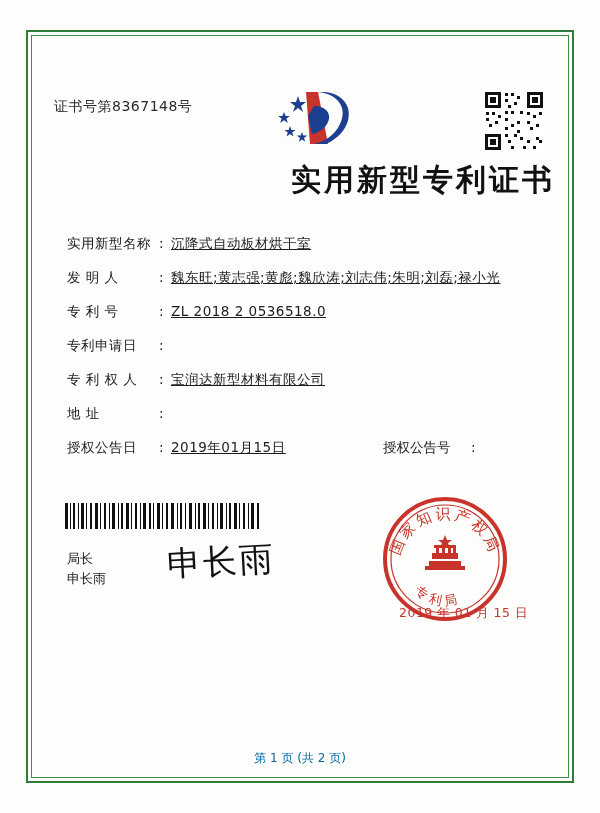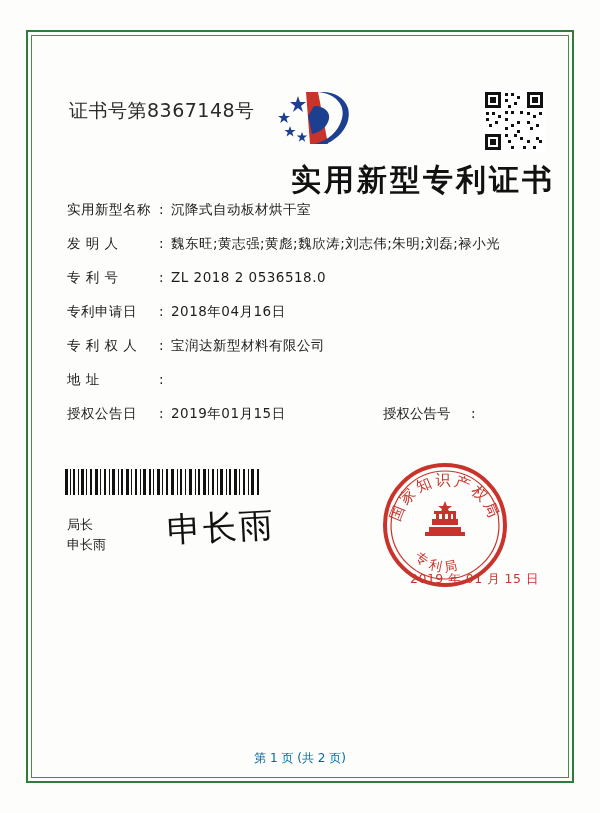--- a/index.html
+++ b/index.html
@@ -45,23 +45,23 @@
     bottom: 50px;
   }
 
   
   .header {
     position: relative;
     height: 92px;
   }
   .cert-no {
     position: absolute;
-    left: 24px;
+    left: 9px;
     top: 48px;
-    font-size: 19px;
+    font-size: 14px;
     letter-spacing: 0.5px;
     color: #2a2a2a;
     font-family: "DejaVu Sans", sans-serif;
   }
   .logo {
     position: absolute;
     left: 50%;
     top: 36px;
     transform: translateX(-50%);
     width: 120px;
@@ -80,20 +80,21 @@
     text-align: right;
     font-size: 30px;
     font-weight: bold;
     letter-spacing: 3px;
     color: #111;
     font-family: "DejaVu Sans", sans-serif;
   }
 
   
   .fields {
+    margin-top: 34px;
     padding-left: 22px;
     padding-right: 10px;
   }
   .field-row {
     display: flex;
     align-items: baseline;
     margin-bottom: 16px;
     font-size: 13.5px;
     color: #1d1d1d;
     font-family: "DejaVu Sans", sans-serif;
@@ -104,20 +105,21 @@
     letter-spacing: 0.5px;
     color: #1d1d1d;
   }
   .field-colon {
     flex: 0 0 auto;
     width: 12px;
   }
   .field-value {
     flex: 1 1 auto;
     letter-spacing: 0.5px;
+    text-decoration: underline;
   }
   .field-row.dual .field-value {
     flex: 0 0 auto;
     width: 212px;
   }
   .field-row .label2 {
     flex: 0 0 auto;
     width: 88px;
   }
   .field-row .value2 {
@@ -174,21 +176,21 @@
   }
   .seal {
     position: absolute;
     right: 46px;
     top: 2px;
     width: 128px;
     height: 128px;
   }
   .seal-date {
     position: absolute;
-    right: 16px;
+    right: 27px;
     top: 112px;
     font-size: 12.5px;
     color: #c8342c;
     font-family: "DejaVu Sans", sans-serif;
     letter-spacing: 0.5px;
   }
 
   .page-footer {
     position: absolute;
     left: 0;
@@ -297,21 +299,20 @@
         <span class="field-value">魏东旺;黄志强;黄彪;魏欣涛;刘志伟;朱明;刘磊;禄小光</span>
       </div>
       <div class="field-row">
         <span class="field-label">专 利 号</span>
         <span class="field-colon">:</span>
         <span class="field-value">ZL 2018 2 0536518.0</span>
       </div>
       <div class="field-row">
         <span class="field-label">专利申请日</span>
         <span class="field-colon">:</span>
-        <span class="field-value">2018年04月16日</span>
       </div>
       <div class="field-row">
         <span class="field-label">专 利 权 人</span>
         <span class="field-colon">:</span>
         <span class="field-value">宝润达新型材料有限公司</span>
       </div>
       <div class="field-row">
         <span class="field-label">地 址</span>
         <span class="field-colon">:</span>
       </div>

